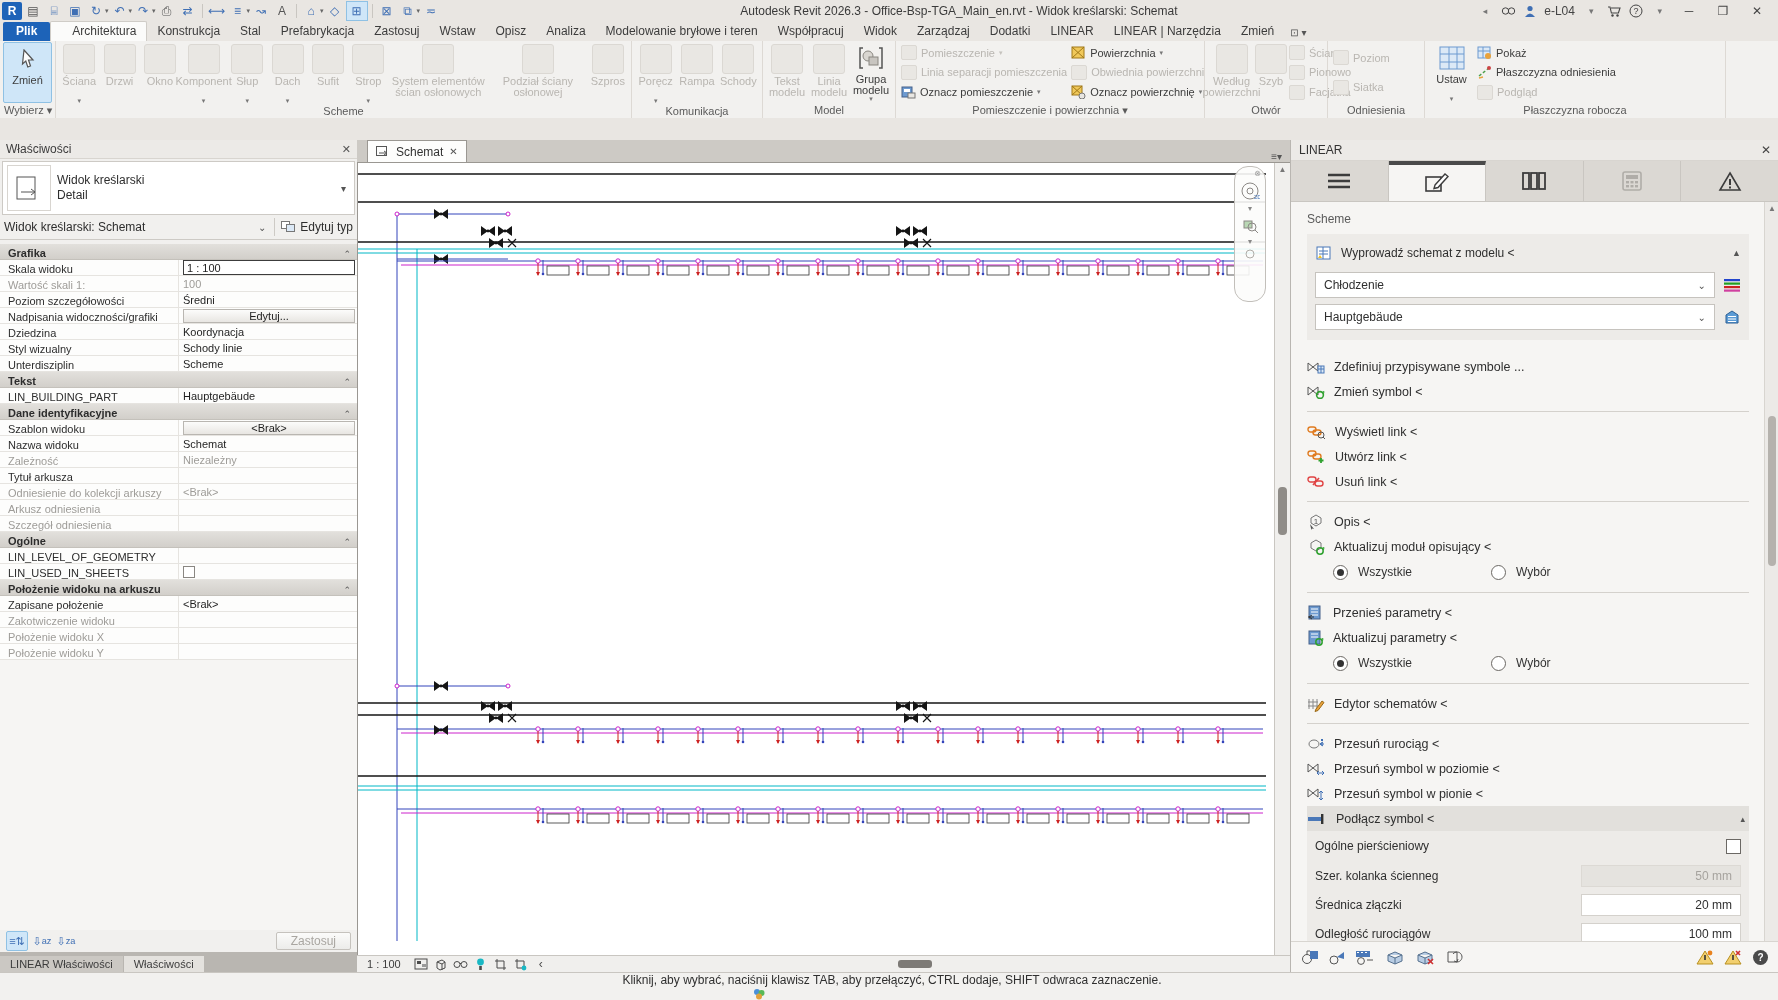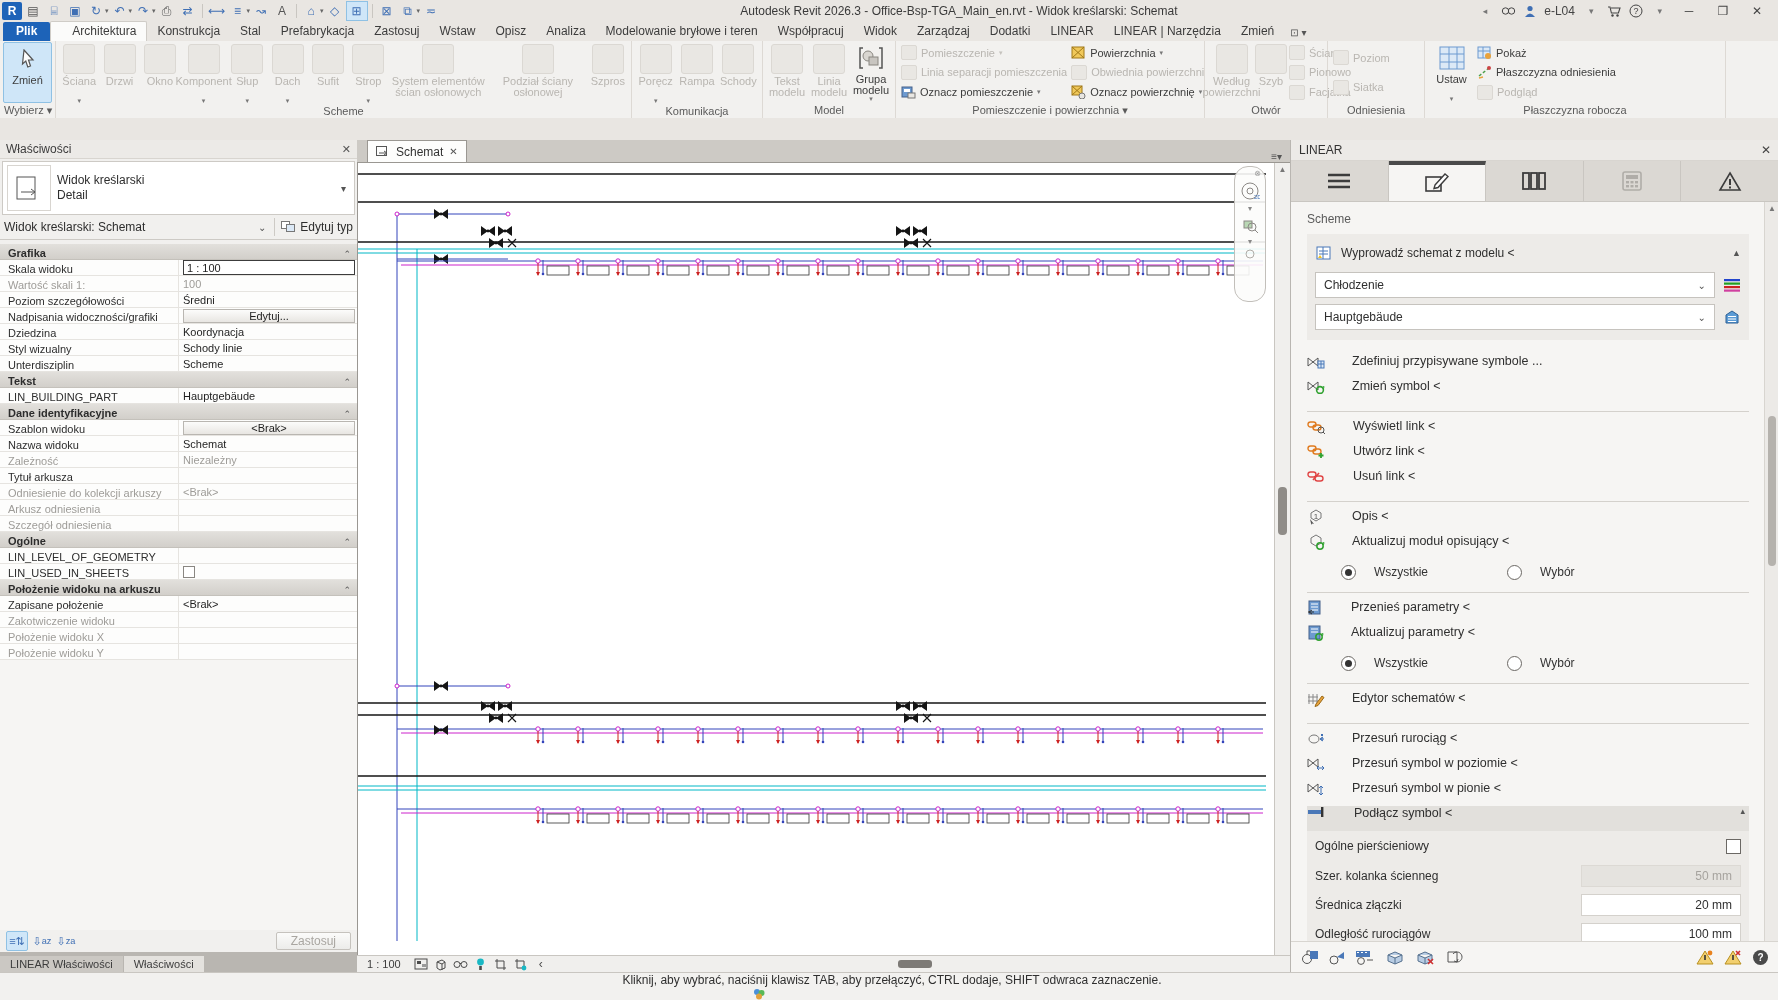--- a/index.html
+++ b/index.html
@@ -112,27 +112,27 @@
   .ltab.dis{color:#b0ada8;}
   #lbodywrap{flex:1;position:relative;overflow:hidden;}
   #lbody{position:absolute;left:0;top:0;right:14px;bottom:0;padding:8px 16px 0 16px;overflow:hidden;}
   #lscheme{color:#5a5a5a;font-size:12px;margin:2px 0 8px 0;}
   .lbox{background:#edebe8;padding:6px 8px 10px 8px;}
   .ltoprow{display:flex;align-items:center;gap:8px;height:26px;font-size:12px;color:#2f2f2f;}
   .ltoprow .tr{margin-left:auto;color:#555;font-size:9px;}
   .ldroprow{display:flex;align-items:center;gap:8px;margin-top:6px;}
   .ldrop{flex:1;background:#fff;border:1px solid #c6c3be;height:24px;display:flex;align-items:center;padding:0 8px;color:#2f2f2f;}
   .ldrop .chev{margin-left:auto;color:#555;font-size:10px;}
-  .lact{height:25px;display:flex;gap:27px;color:#2f2f2f;font-size:12.5px;}
+  .lact{height:25px;display:flex;align-items:center;gap:9px;color:#2f2f2f;font-size:12.5px;}
   .lact.sel{background:#e2e0dc;}
   .lact .tr{margin-left:auto;color:#555;font-size:9px;padding-right:4px;}
   .ldiv{border-top:1px solid #d4d1cc;margin:7px 0;}
   .lgap{height:14px;}
   .lradios{height:26px;display:flex;align-items:center;gap:8px;padding-left:26px;}
-  .lradio{display:flex;align-items:flex-start;gap:18px;width:150px;margin-left:8px;}
+  .lradio{display:flex;align-items:flex-start;gap:10px;width:150px;}
   .rdot{width:13px;height:13px;border:1px solid #6b6864;border-radius:50%;background:#fff;display:flex;align-items:center;justify-content:center;}
   .rdot.on::after{content:"";width:7px;height:7px;border-radius:50%;background:#333;}
   .lparambox{background:#edebe8;padding:2px 8px;}
   .lparam{height:25px;display:flex;align-items:center;color:#2f2f2f;}
   .lparam .plab{flex:1;}
   .lparam .pin{width:150px;height:20px;background:#fff;border:1px solid #d4d1cc;display:flex;align-items:center;justify-content:flex-end;padding-right:8px;}
   .lparam.dis .pin{background:#e5e3df;color:#a6a39e;border-color:#dcd9d4;}
   .lcheckrow{height:26px;display:flex;align-items:center;color:#2f2f2f;}
   .lcheckrow .cb{margin-left:auto;width:13px;height:13px;border:1px solid #6b6864;background:#fff;}
   #lscroll{position:absolute;right:0;top:0;bottom:0;width:14px;background:#eceae7;border-left:1px solid #d8d5d0;display:flex;flex-direction:column;align-items:center;}

